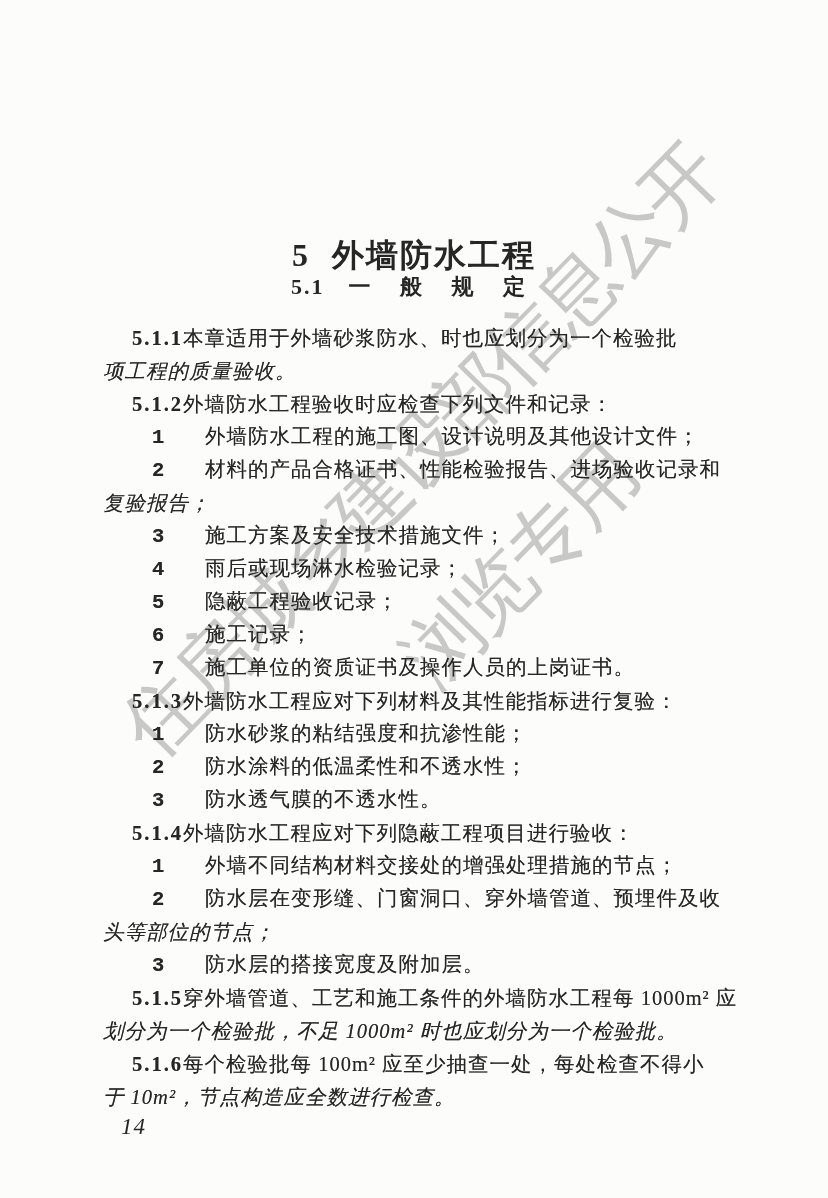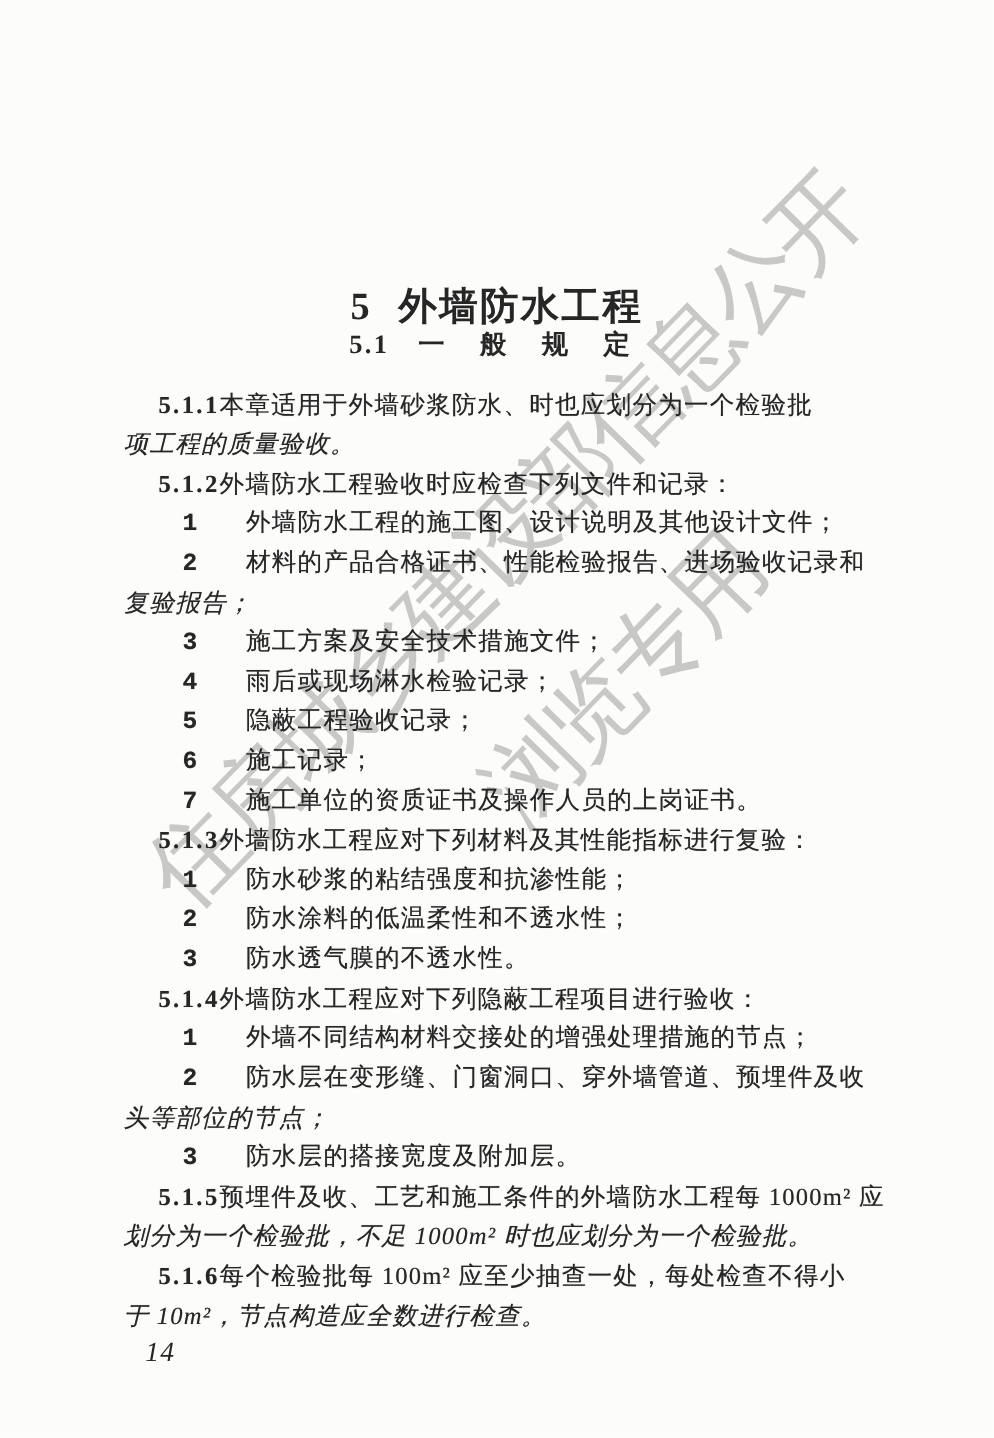--- a/index.html
+++ b/index.html
@@ -146,21 +146,21 @@
       <div class="content-line item">
       <span class="line-label">2</span><span class="line-text">防水层在变形缝、门窗洞口、穿外墙管道、预埋件及收</span>
     </div>
       <div class="content-line cont">
       <span class="line-text">头等部位的节点；</span>
     </div>
       <div class="content-line item">
       <span class="line-label">3</span><span class="line-text">防水层的搭接宽度及附加层。</span>
     </div>
       <div class="content-line clause">
-      <span class="line-label">5.1.5</span><span class="line-text">预埋件及收、工艺和施工条件的外墙防水工程每 1000m² 应</span>
+      <span class="line-label">5.1.5</span><span class="line-text">穿外墙管道、工艺和施工条件的外墙防水工程每 1000m² 应</span>
     </div>
       <div class="content-line cont">
       <span class="line-text">划分为一个检验批，不足 1000m² 时也应划分为一个检验批。</span>
     </div>
       <div class="content-line clause">
       <span class="line-label">5.1.6</span><span class="line-text">每个检验批每 100m² 应至少抽查一处，每处检查不得小</span>
     </div>
       <div class="content-line cont">
       <span class="line-text">于 10m²，节点构造应全数进行检查。</span>
     </div>

